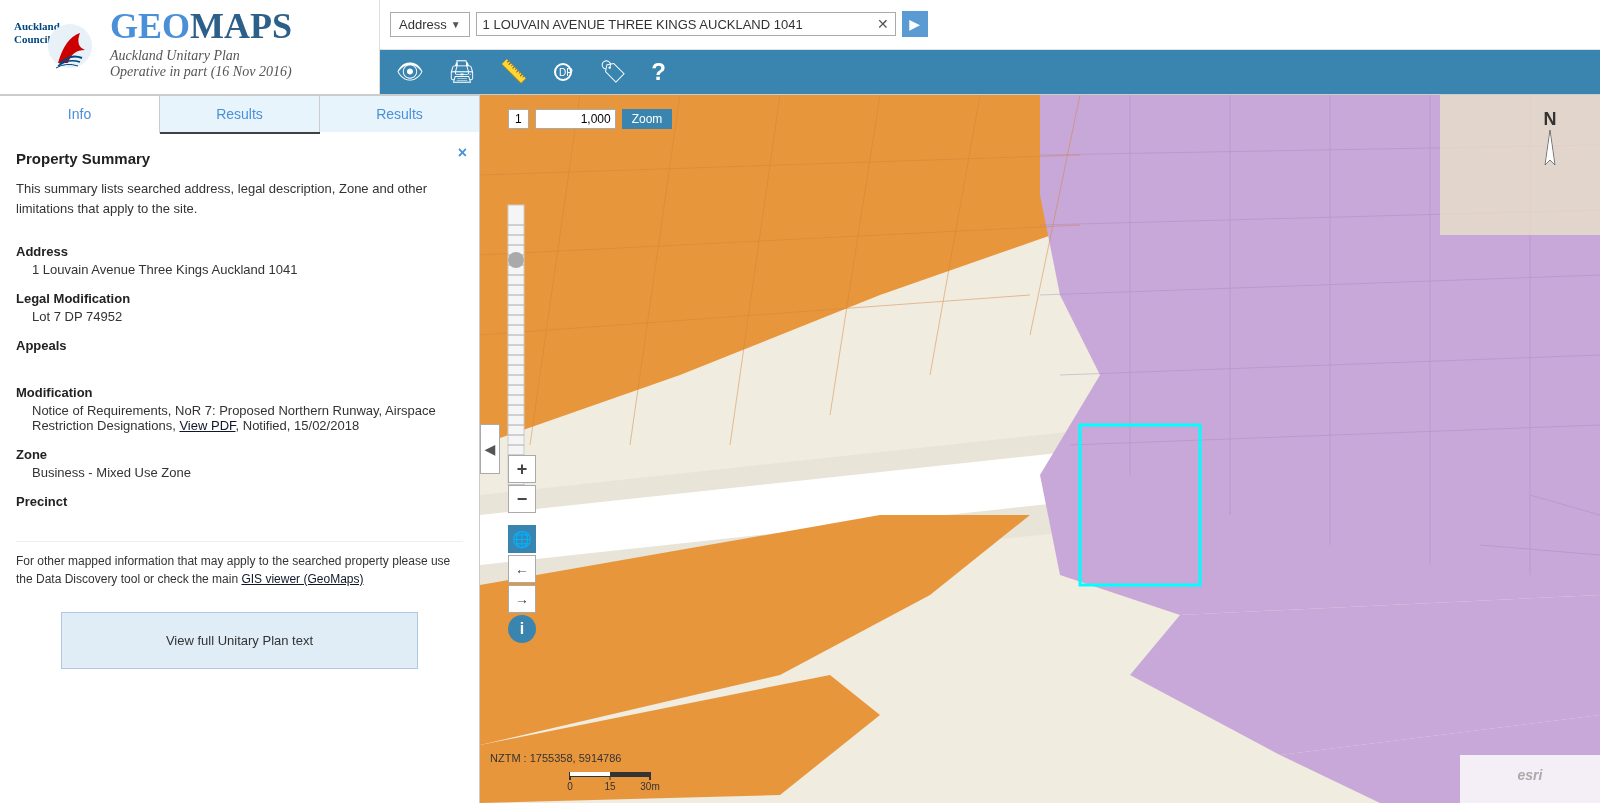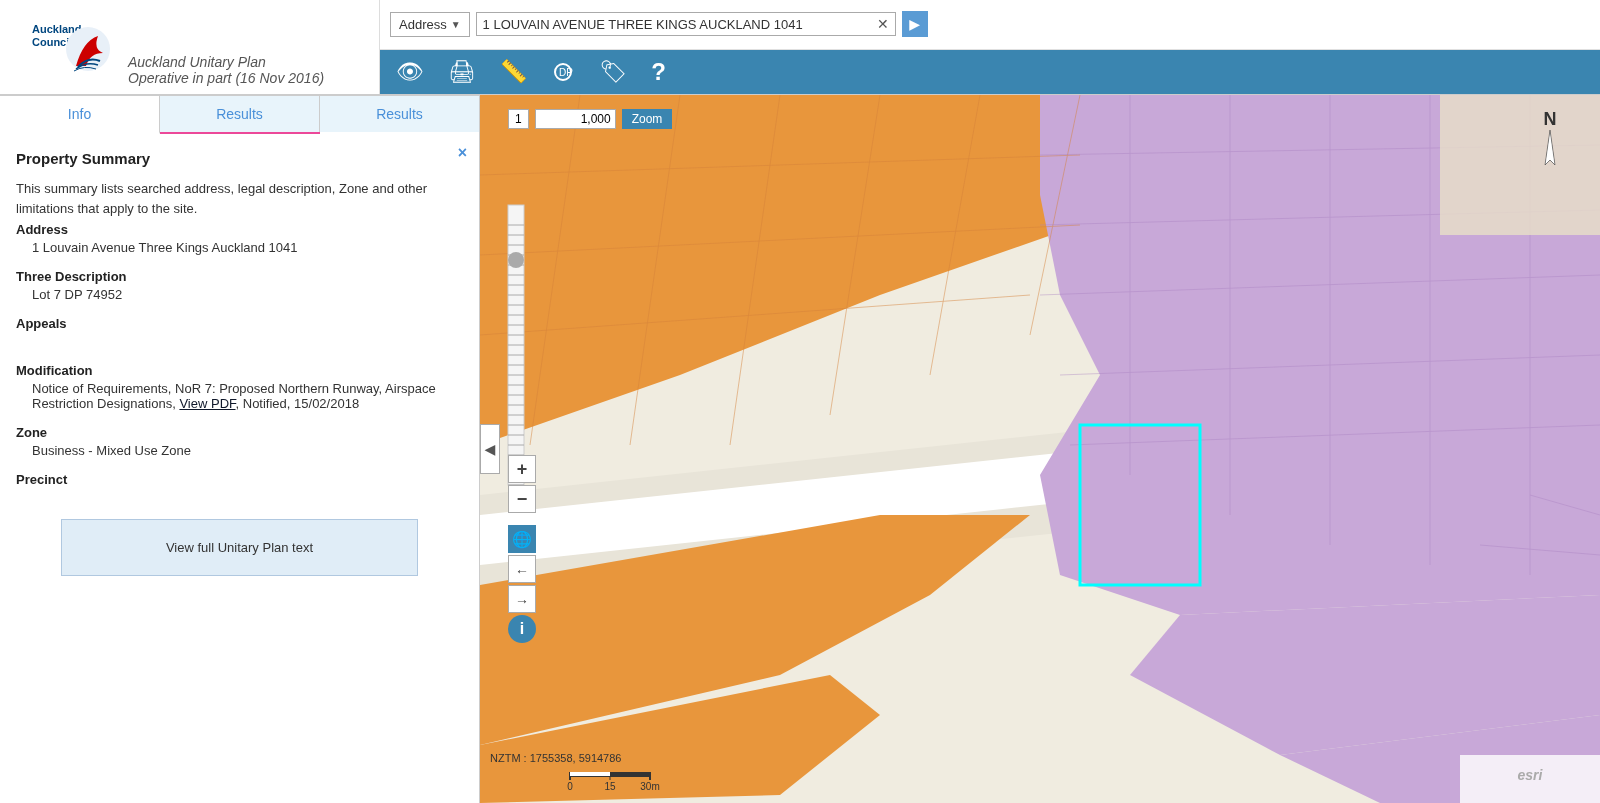--- a/index.html
+++ b/index.html
@@ -9,25 +9,26 @@
     .header {
       display: flex;
       align-items: stretch;
       background: #fff;
       border-bottom: 1px solid #ccc;
       height: 95px;
       flex-shrink: 0;
     }
     .logo-area {
       display: flex;
-      align-items: flex-end;
-      padding: 8px 28px;
+      align-items: flex-start;
+      padding: 8px 10px;
       background: #fff;
       min-width: 380px;
       border-right: 1px solid #ddd;
+      font-family: Liberation Serif, serif;
     }
     .logo-ac {
       width: 90px;
       height: 75px;
       margin-right: 10px;
       flex-shrink: 0;
     }
     .logo-geo {
       display: flex;
       flex-direction: column;
@@ -127,21 +128,21 @@
       width: 480px;
       flex-shrink: 0;
       display: flex;
       flex-direction: column;
       background: #fff;
       border-right: 1px solid #ccc;
       overflow: hidden;
     }
     .tabs {
       display: flex;
-      border-bottom: 2px solid #ec4899;
+      border-bottom: 2px solid #404040;
       flex-shrink: 0;
     }
     .tab {
       flex: 1;
       text-align: center;
       padding: 10px 0;
       cursor: pointer;
       font-size: 14px;
       color: #4a90d9;
       background: #e8f4fb;
@@ -174,21 +175,21 @@
     }
     .panel-title {
       font-size: 15px;
       font-weight: bold;
       margin-bottom: 12px;
       color: #222;
     }
     .panel-desc {
       font-size: 13px;
       color: #333;
-      margin-bottom: 4px;
+      margin-bottom: 26px;
       line-height: 1.5;
     }
     .info-section { margin-bottom: 14px; }
     .info-label {
       font-weight: bold;
       font-size: 13px;
       color: #222;
       margin-bottom: 3px;
     }
     .info-value {
@@ -357,20 +358,23 @@
       <text x="4" y="22" font-size="11" font-weight="bold" fill="#00467f">Auckland</text>
       <text x="4" y="35" font-size="11" font-weight="bold" fill="#00467f">Council</text>
 
       <ellipse cx="60" cy="38" rx="22" ry="22" fill="#e8f0f8"></ellipse>
       <path d="M48,55 Q55,30 70,25 Q65,38 75,42 Q62,42 58,55 Z" fill="#c00"></path>
       <path d="M50,56 Q60,45 72,50" stroke="#00467f" stroke-width="2" fill="none"></path>
       <path d="M48,58 Q58,50 70,54" stroke="#00467f" stroke-width="1.5" fill="none"></path>
       <path d="M46,60 Q56,54 68,58" stroke="#00467f" stroke-width="1" fill="none"></path>
     </svg>
     <div class="logo-geo">
+      <div class="geo-title">
+        <span class="geo">GEO</span><span class="maps">MAPS</span>
+      </div>
       <div class="geo-subtitle">Auckland Unitary Plan<br>Operative in part (16 Nov 2016)</div>
     </div>
   </div>
   <div class="header-right">
     <div class="search-bar">
       <button class="search-type-btn">
         <span>Address</span>
         <span class="arrow">▼</span>
       </button>
       <div class="search-input-wrapper">
@@ -408,21 +412,21 @@
 
       <div class="panel-title">Property Summary</div>
       <div class="panel-desc">This summary lists searched address, legal description, Zone and other limitations that apply to the site.</div>
 
       <div class="info-section">
         <div class="info-label">Address</div>
         <div class="info-value">1 Louvain Avenue Three Kings Auckland 1041</div>
       </div>
 
       <div class="info-section">
-        <div class="info-label">Three Description</div>
+        <div class="info-label">Legal Modification</div>
         <div class="info-value">Lot 7 DP 74952</div>
       </div>
 
       <div class="info-section">
         <div class="info-label">Appeals</div>
         <div class="info-value">&nbsp;</div>
       </div>
 
       <div class="info-section">
         <div class="info-label">Modification</div>
@@ -434,20 +438,23 @@
       <div class="info-section">
         <div class="info-label">Zone</div>
         <div class="info-value">Business - Mixed Use Zone</div>
       </div>
 
       <div class="info-section">
         <div class="info-label">Precinct</div>
         <div class="info-value">&nbsp;</div>
       </div>
 
+      <div class="bottom-note">
+        For other mapped information that may apply to the searched property please use the Data Discovery tool or check the main <a class="link">GIS viewer (GeoMaps)</a>
+      </div>
 
       <button class="view-full-btn">View full Unitary Plan text</button>
     </div>
   </div>
 
   <div class="map-area">
 
     <svg class="map-svg" viewBox="0 0 1120 708" preserveAspectRatio="xMidYMid slice">
 
       <rect width="1120" height="708" fill="#f0ece0"></rect>

